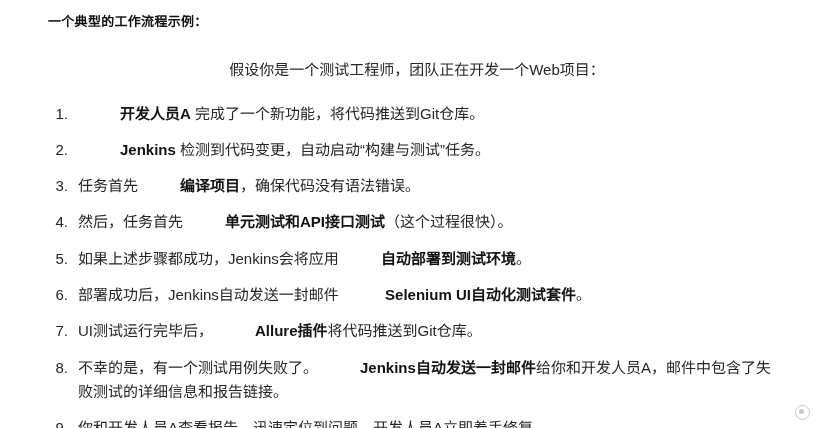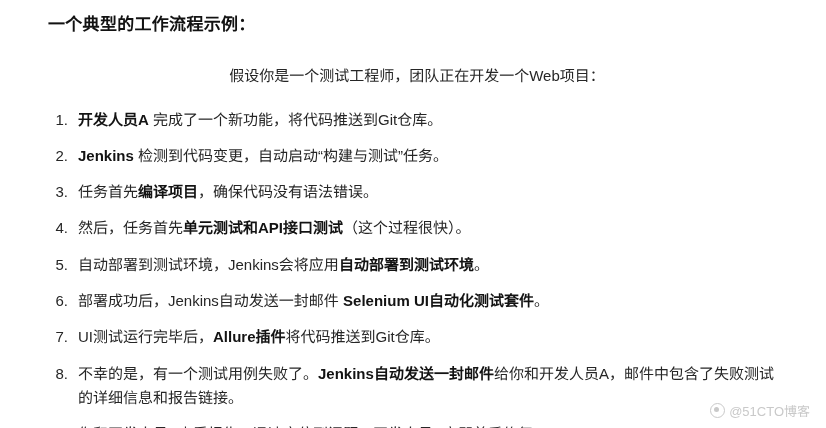--- a/index.html
+++ b/index.html
@@ -16,21 +16,21 @@
     overflow: hidden;
   }
   .page {
     position: relative;
     width: 826px;
     height: 428px;
     box-sizing: border-box;
     padding: 6px 44px 0 44px;
   }
   .doc-title {
-    font-size: 17px;
+    font-size: 13px;
     font-weight: bold;
     color: #121212;
     letter-spacing: 0.3px;
     margin: 6px 0 0 4px;
     line-height: 1.5;
   }
   .intro {
     font-size: 15px;
     color: #262626;
     margin: 26px 0 0 8px;
@@ -59,20 +59,21 @@
     text-align: right;
     color: #262626;
     font-size: 15px;
   }
   .step-text {
     display: block;
   }
   .step-text b {
     font-weight: bold;
     color: #131313;
+    margin-left: 42px;
   }
   .watermark {
     position: absolute;
     right: 16px;
     bottom: 8px;
     font-size: 13px;
     color: #c9c9c9;
     display: flex;
     align-items: center;
     gap: 4px;
@@ -118,21 +119,21 @@
       <li>
         <span class="num">3.</span>
         <span class="step-text"><span>任务首先</span><b>编译项目</b><span>，确保代码没有语法错误。</span></span>
       </li>
       <li>
         <span class="num">4.</span>
         <span class="step-text"><span>然后，任务首先</span><b>单元测试和API接口测试</b><span>（这个过程很快）。</span></span>
       </li>
       <li>
         <span class="num">5.</span>
-        <span class="step-text"><span>自动部署到测试环境，Jenkins会将应用</span><b>自动部署到测试环境</b><span>。</span></span>
+        <span class="step-text"><span>如果上述步骤都成功，Jenkins会将应用</span><b>自动部署到测试环境</b><span>。</span></span>
       </li>
       <li>
         <span class="num">6.</span>
         <span class="step-text"><span>部署成功后，Jenkins自动发送一封邮件 </span><b>Selenium UI自动化测试套件</b><span>。</span></span>
       </li>
       <li>
         <span class="num">7.</span>
         <span class="step-text"><span>UI测试运行完毕后，</span><b>Allure插件</b><span>将代码推送到Git仓库。</span></span>
       </li>
       <li>
@@ -140,16 +141,15 @@
         <span class="step-text"><span>不幸的是，有一个测试用例失败了。</span><b>Jenkins自动发送一封邮件</b><span>给你和开发人员A，邮件中包含了失败测试的详细信息和报告链接。</span></span>
       </li>
       <li>
         <span class="num">9.</span>
         <span class="step-text"><span>你和开发人员A查看报告，迅速定位到问题，开发人员A立即着手修复。</span></span>
       </li>
     </ol>
 
   <div class="watermark">
     <span class="wm-mark"></span>
-    <span>@51CTO博客</span>
   </div>
 
 </div>
 
 </body></html>

